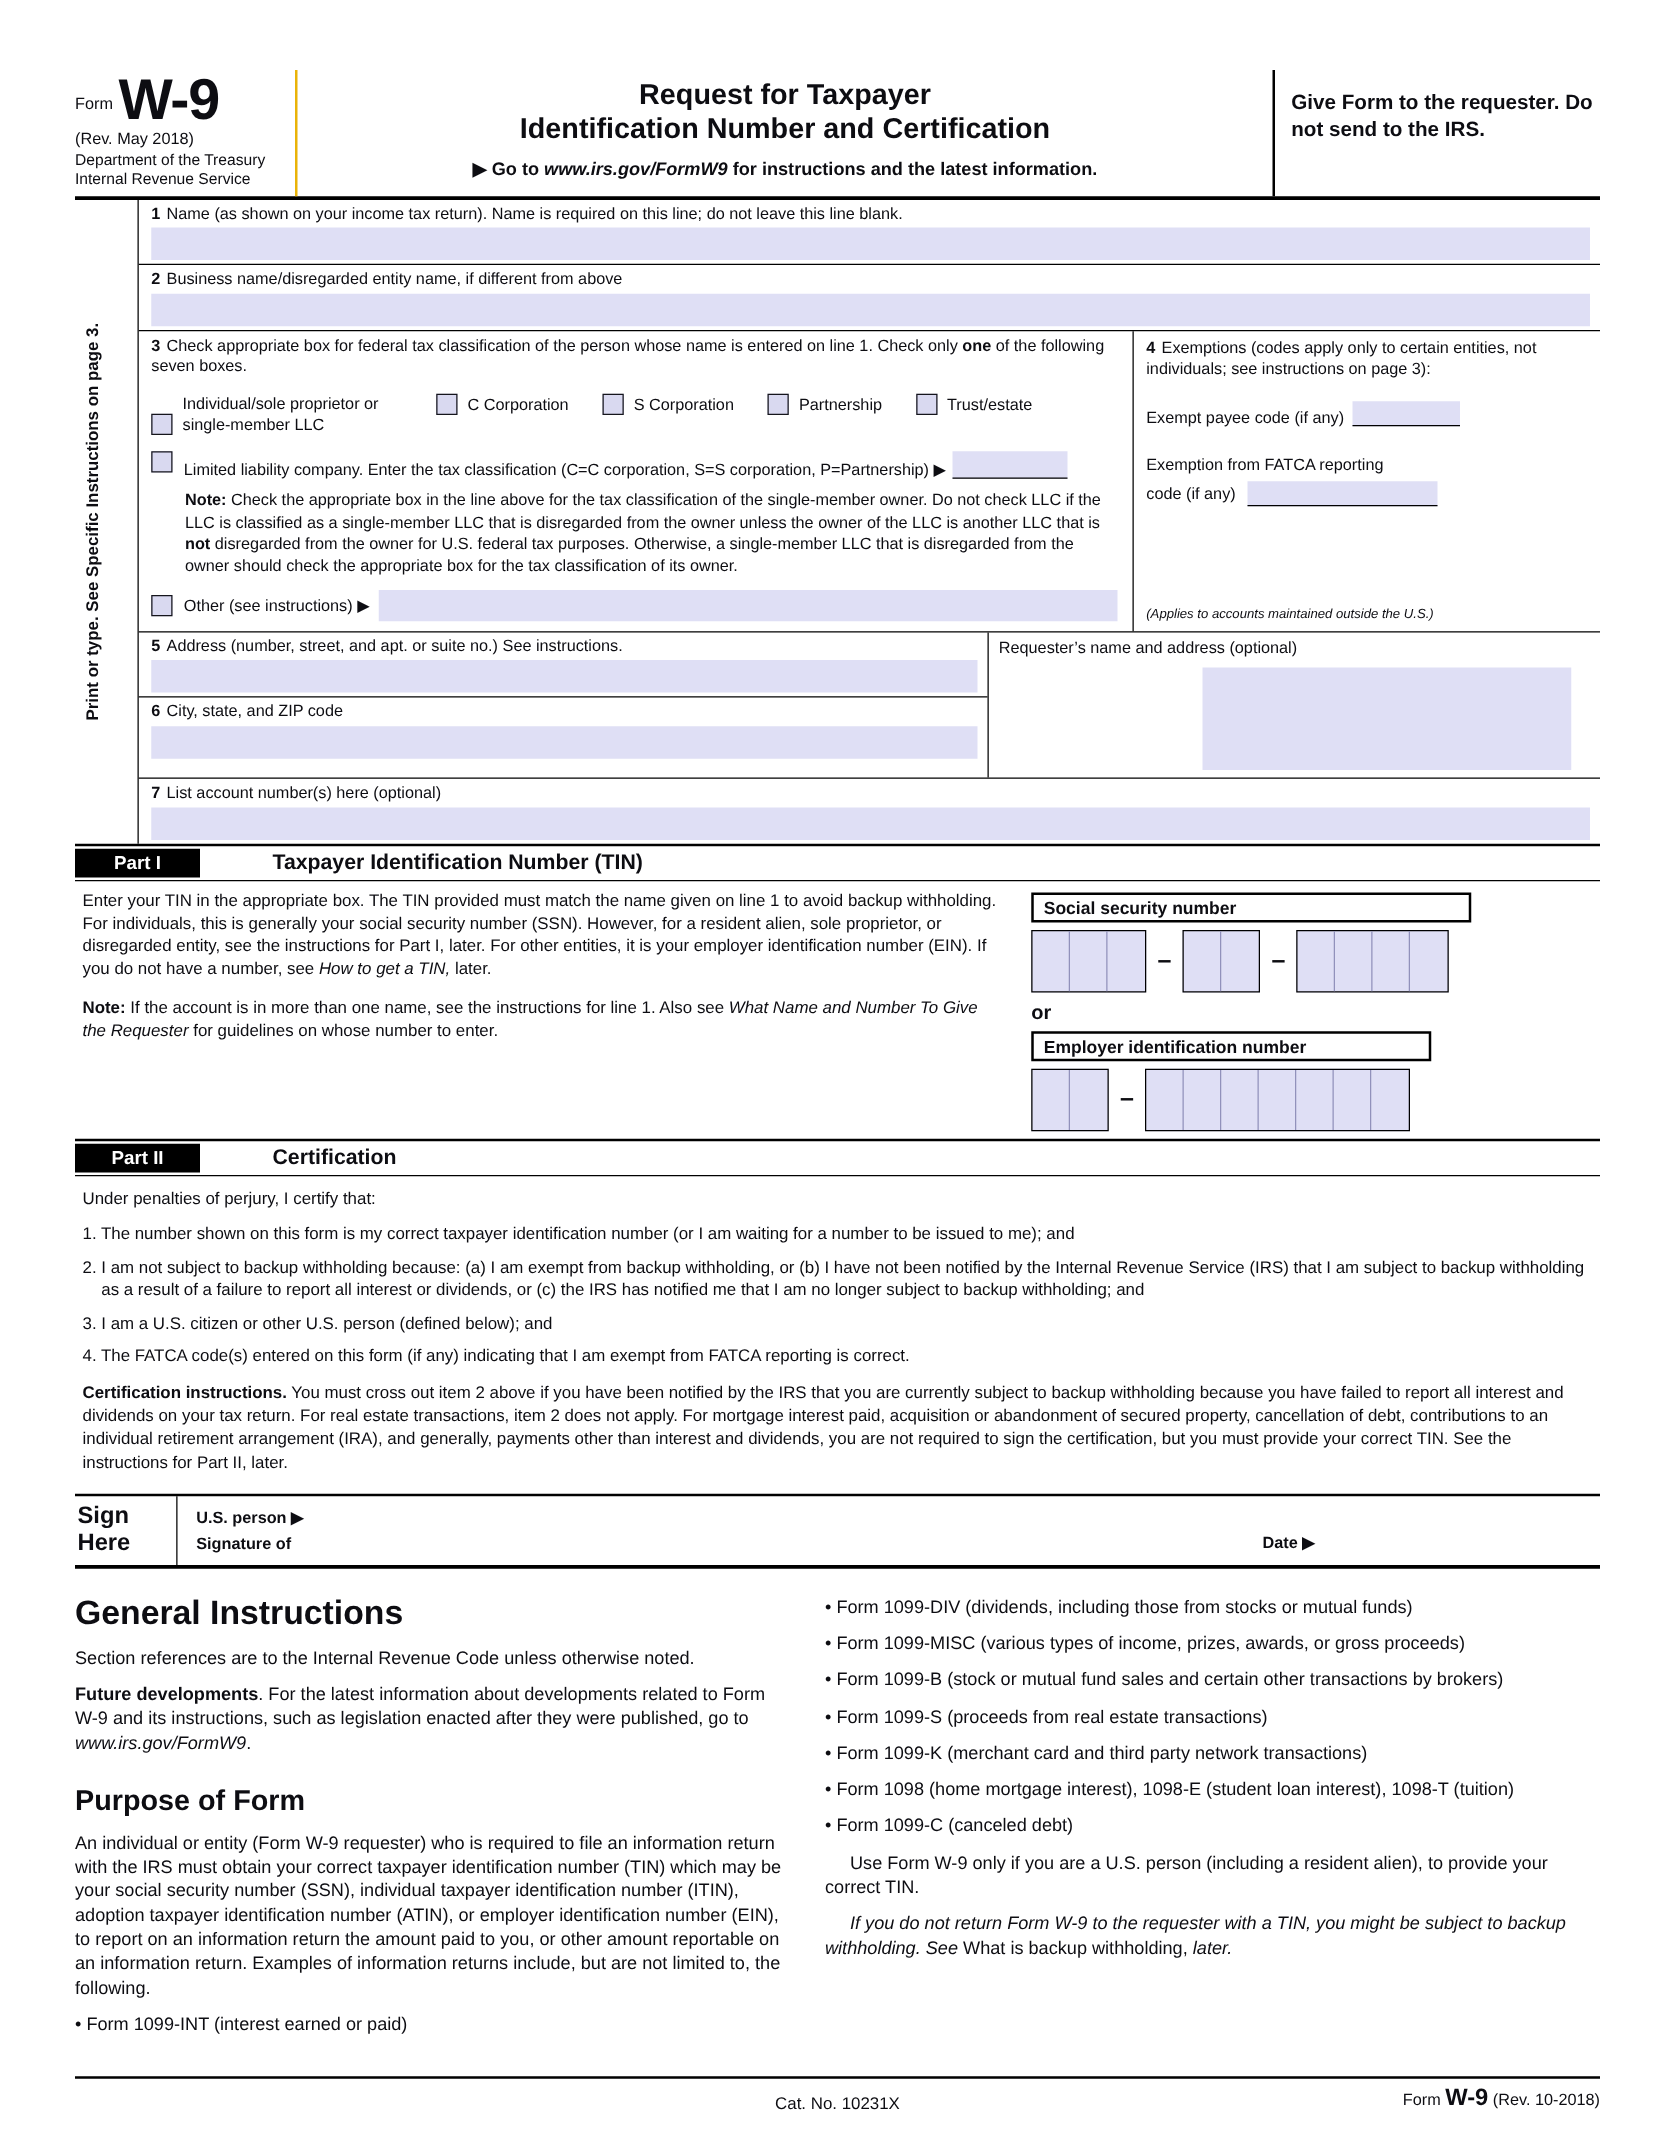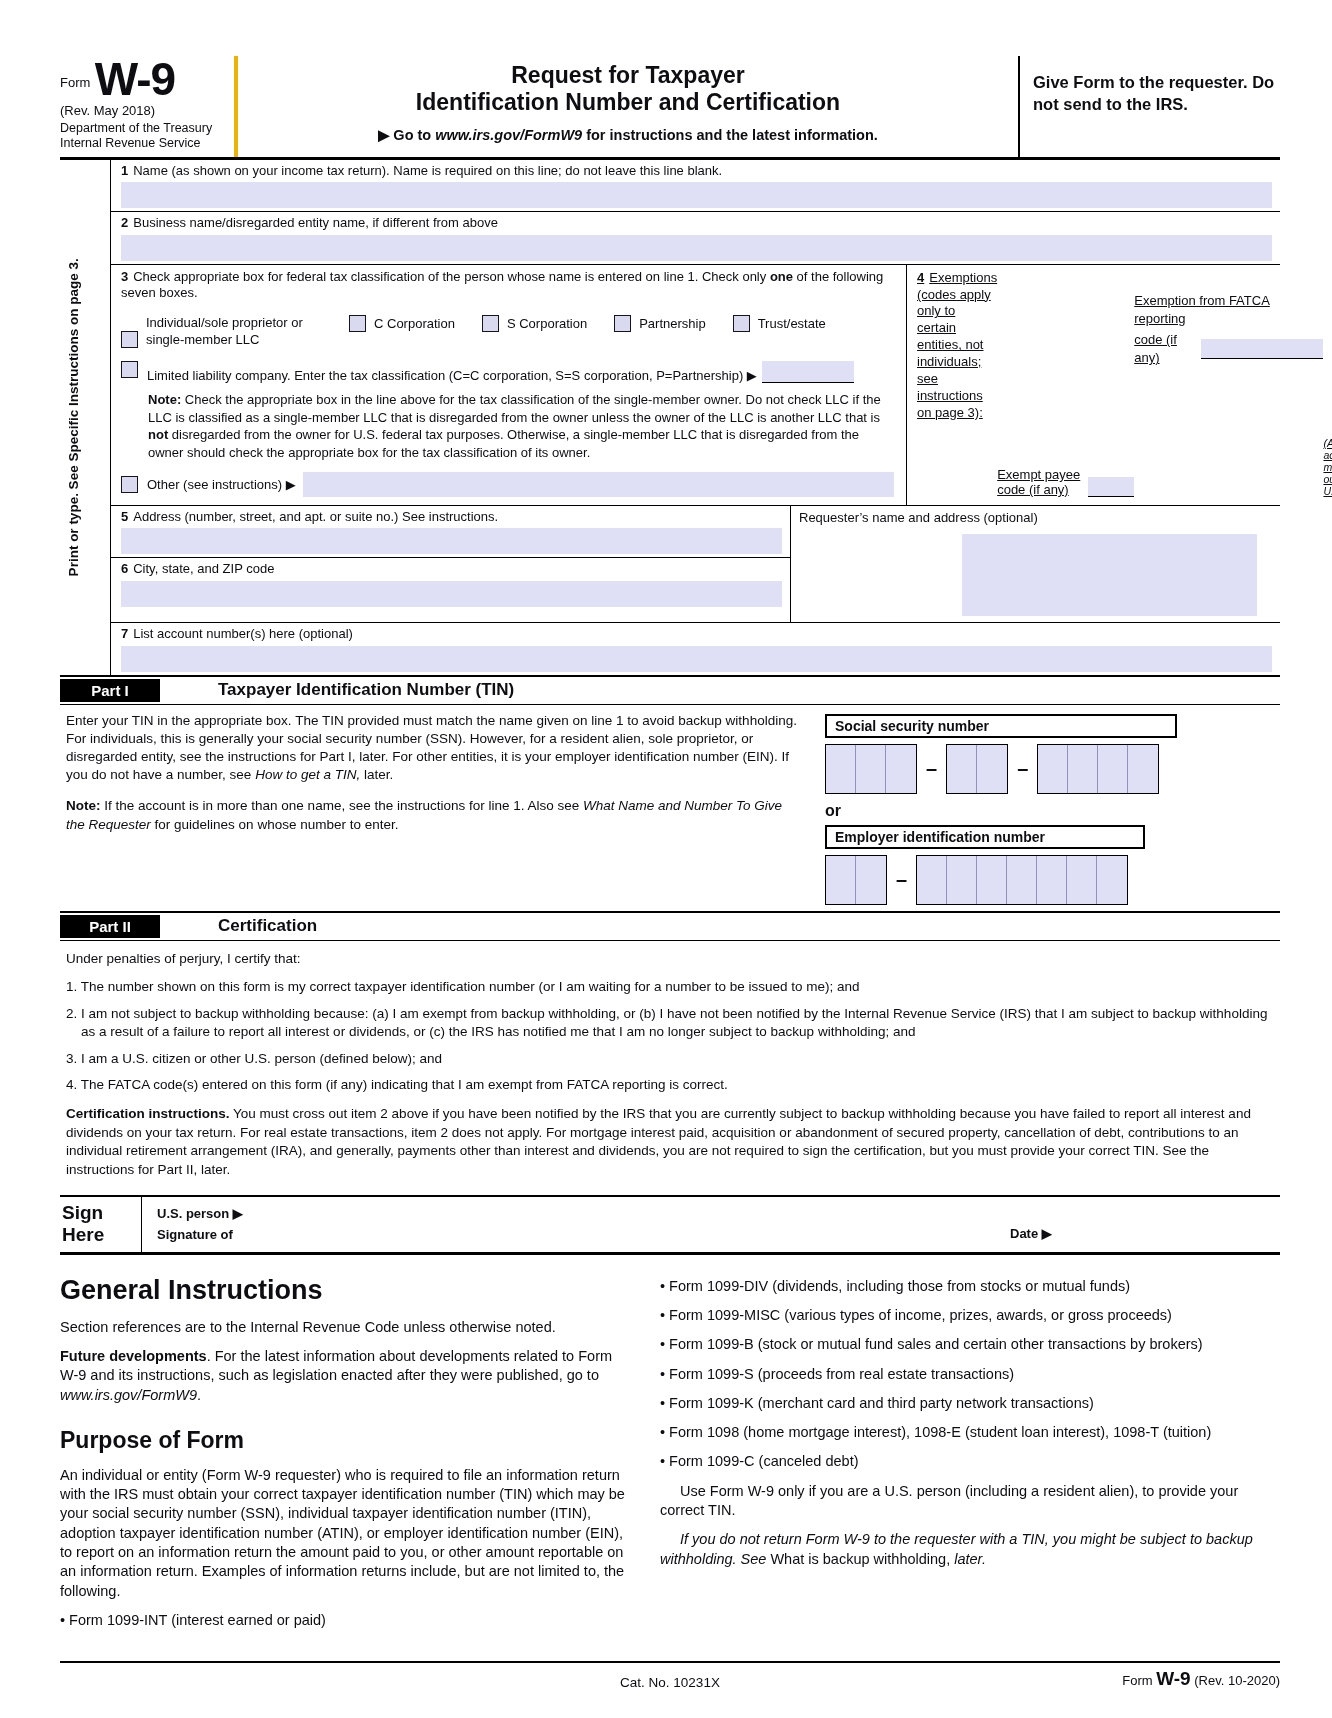--- a/index.html
+++ b/index.html
@@ -12,21 +12,21 @@
   .page{
     width:1332px;height:1718px;
     padding:56px 52px 0 60px;
     font-family:"Liberation Sans",sans-serif;
     color:var(--ink);
     position:relative;
     background:#fff;
   }
   
   .hdr{display:flex;border-bottom:3px solid #000;}
-  .hdr-left{width:178px;border-right:4px solid #eab308;padding:2px 8px 6px 0;}
+  .hdr-left{width:178px;border-right:2px solid #eab308;padding:2px 8px 6px 0;}
   .form-word{font-size:13px;vertical-align:8px;}
   .form-number{font-size:46px;font-weight:bold;letter-spacing:-1px;line-height:.95;}
   .rev{font-size:13px;margin-top:1px;}
   .dept{font-size:12.5px;line-height:1.22;margin-top:3px;}
   .hdr-center{flex:1;text-align:center;padding:4px 8px 8px;}
   .hdr-title{font-size:23px;font-weight:bold;line-height:1.18;margin-top:2px;}
   .hdr-goto{font-size:14.5px;font-weight:bold;margin-top:11px;}
   .hdr-goto .url{font-style:italic;}
   .hdr-right{width:262px;border-left:2px solid #000;padding:16px 4px 0 13px;font-size:16.5px;font-weight:bold;line-height:1.32;}
   
@@ -36,21 +36,21 @@
     display:flex;align-items:center;justify-content:center;gap:4px;margin-left:6px;}
   .vtext-inner span{display:block;font-weight:bold;font-size:13.5px;white-space:nowrap;text-align:center;}
   .rows{margin-left:50px;border-left:1.5px solid #000;}
   .row{border-bottom:1.5px solid #000;padding:3px 8px 3px 10px;}
   .lbl{font-size:13px;line-height:1.25;}
   .num{font-weight:bold;margin-right:5px;}
   .bfield{background:var(--field);height:26px;margin-top:3px;}
   
   .row34{display:flex;border-bottom:1.5px solid #000;}
   .row34-left{flex:1;padding:4px 12px 8px 10px;}
-  .row34-right{width:374px;border-left:1.5px solid #000;padding:5px 10px 8px 10px;display:flex;flex-direction:row;text-decoration:underline;}
+  .row34-right{width:374px;border-left:1.5px solid #000;padding:5px 10px 8px 10px;display:flex;flex-direction:column;}
   .cbrow{display:flex;margin-top:14px;align-items:flex-start;}
   .cb{width:17px;height:17px;background:var(--cbx);border:1.7px solid #15151c;flex:none;}
   .cbitem{display:flex;gap:8px;font-size:13px;line-height:1.28;margin-right:27px;align-items:flex-end;}
   .cbitem:last-child{margin-right:0;}
   .cb1label{width:176px;}
   .llcrow{display:flex;align-items:flex-end;margin-top:13px;font-size:13px;}
   .llcrow .cb{margin-right:9px;align-self:flex-start;}
   .llcfield{width:92px;height:22px;background:var(--field);border-bottom:1.5px solid #000;margin-left:5px;}
   .note{font-size:13px;line-height:1.34;margin:8px 0 0 27px;}
   .otherrow{display:flex;align-items:center;margin-top:11px;font-size:13px;}
@@ -345,16 +345,16 @@
       <p>• Form 1099-K (merchant card and third party network transactions)</p>
       <p>• Form 1098 (home mortgage interest), 1098-E (student loan interest), 1098-T (tuition)</p>
       <p>• Form 1099-C (canceled debt)</p>
       <p class="indent1">Use Form W-9 only if you are a U.S. person (including a resident alien), to provide your correct TIN.</p>
       <p class="indent1"><span class="ital">If you do not return Form W-9 to the requester with a TIN, you might be subject to backup withholding. See </span><span>What is backup withholding,</span><span class="ital"> later.</span></p>
     </div>
   </div>
 
   <div class="footer">
     <span>Cat. No. 10231X</span>
-    <span class="f-right"><span>Form </span><b>W-9</b><span> (Rev. 10-2020)</span></span>
+    <span class="f-right"><span>Form </span><b>W-9</b><span> (Rev. 10-2018)</span></span>
   </div>
 
 </div>
 
 </body></html>

